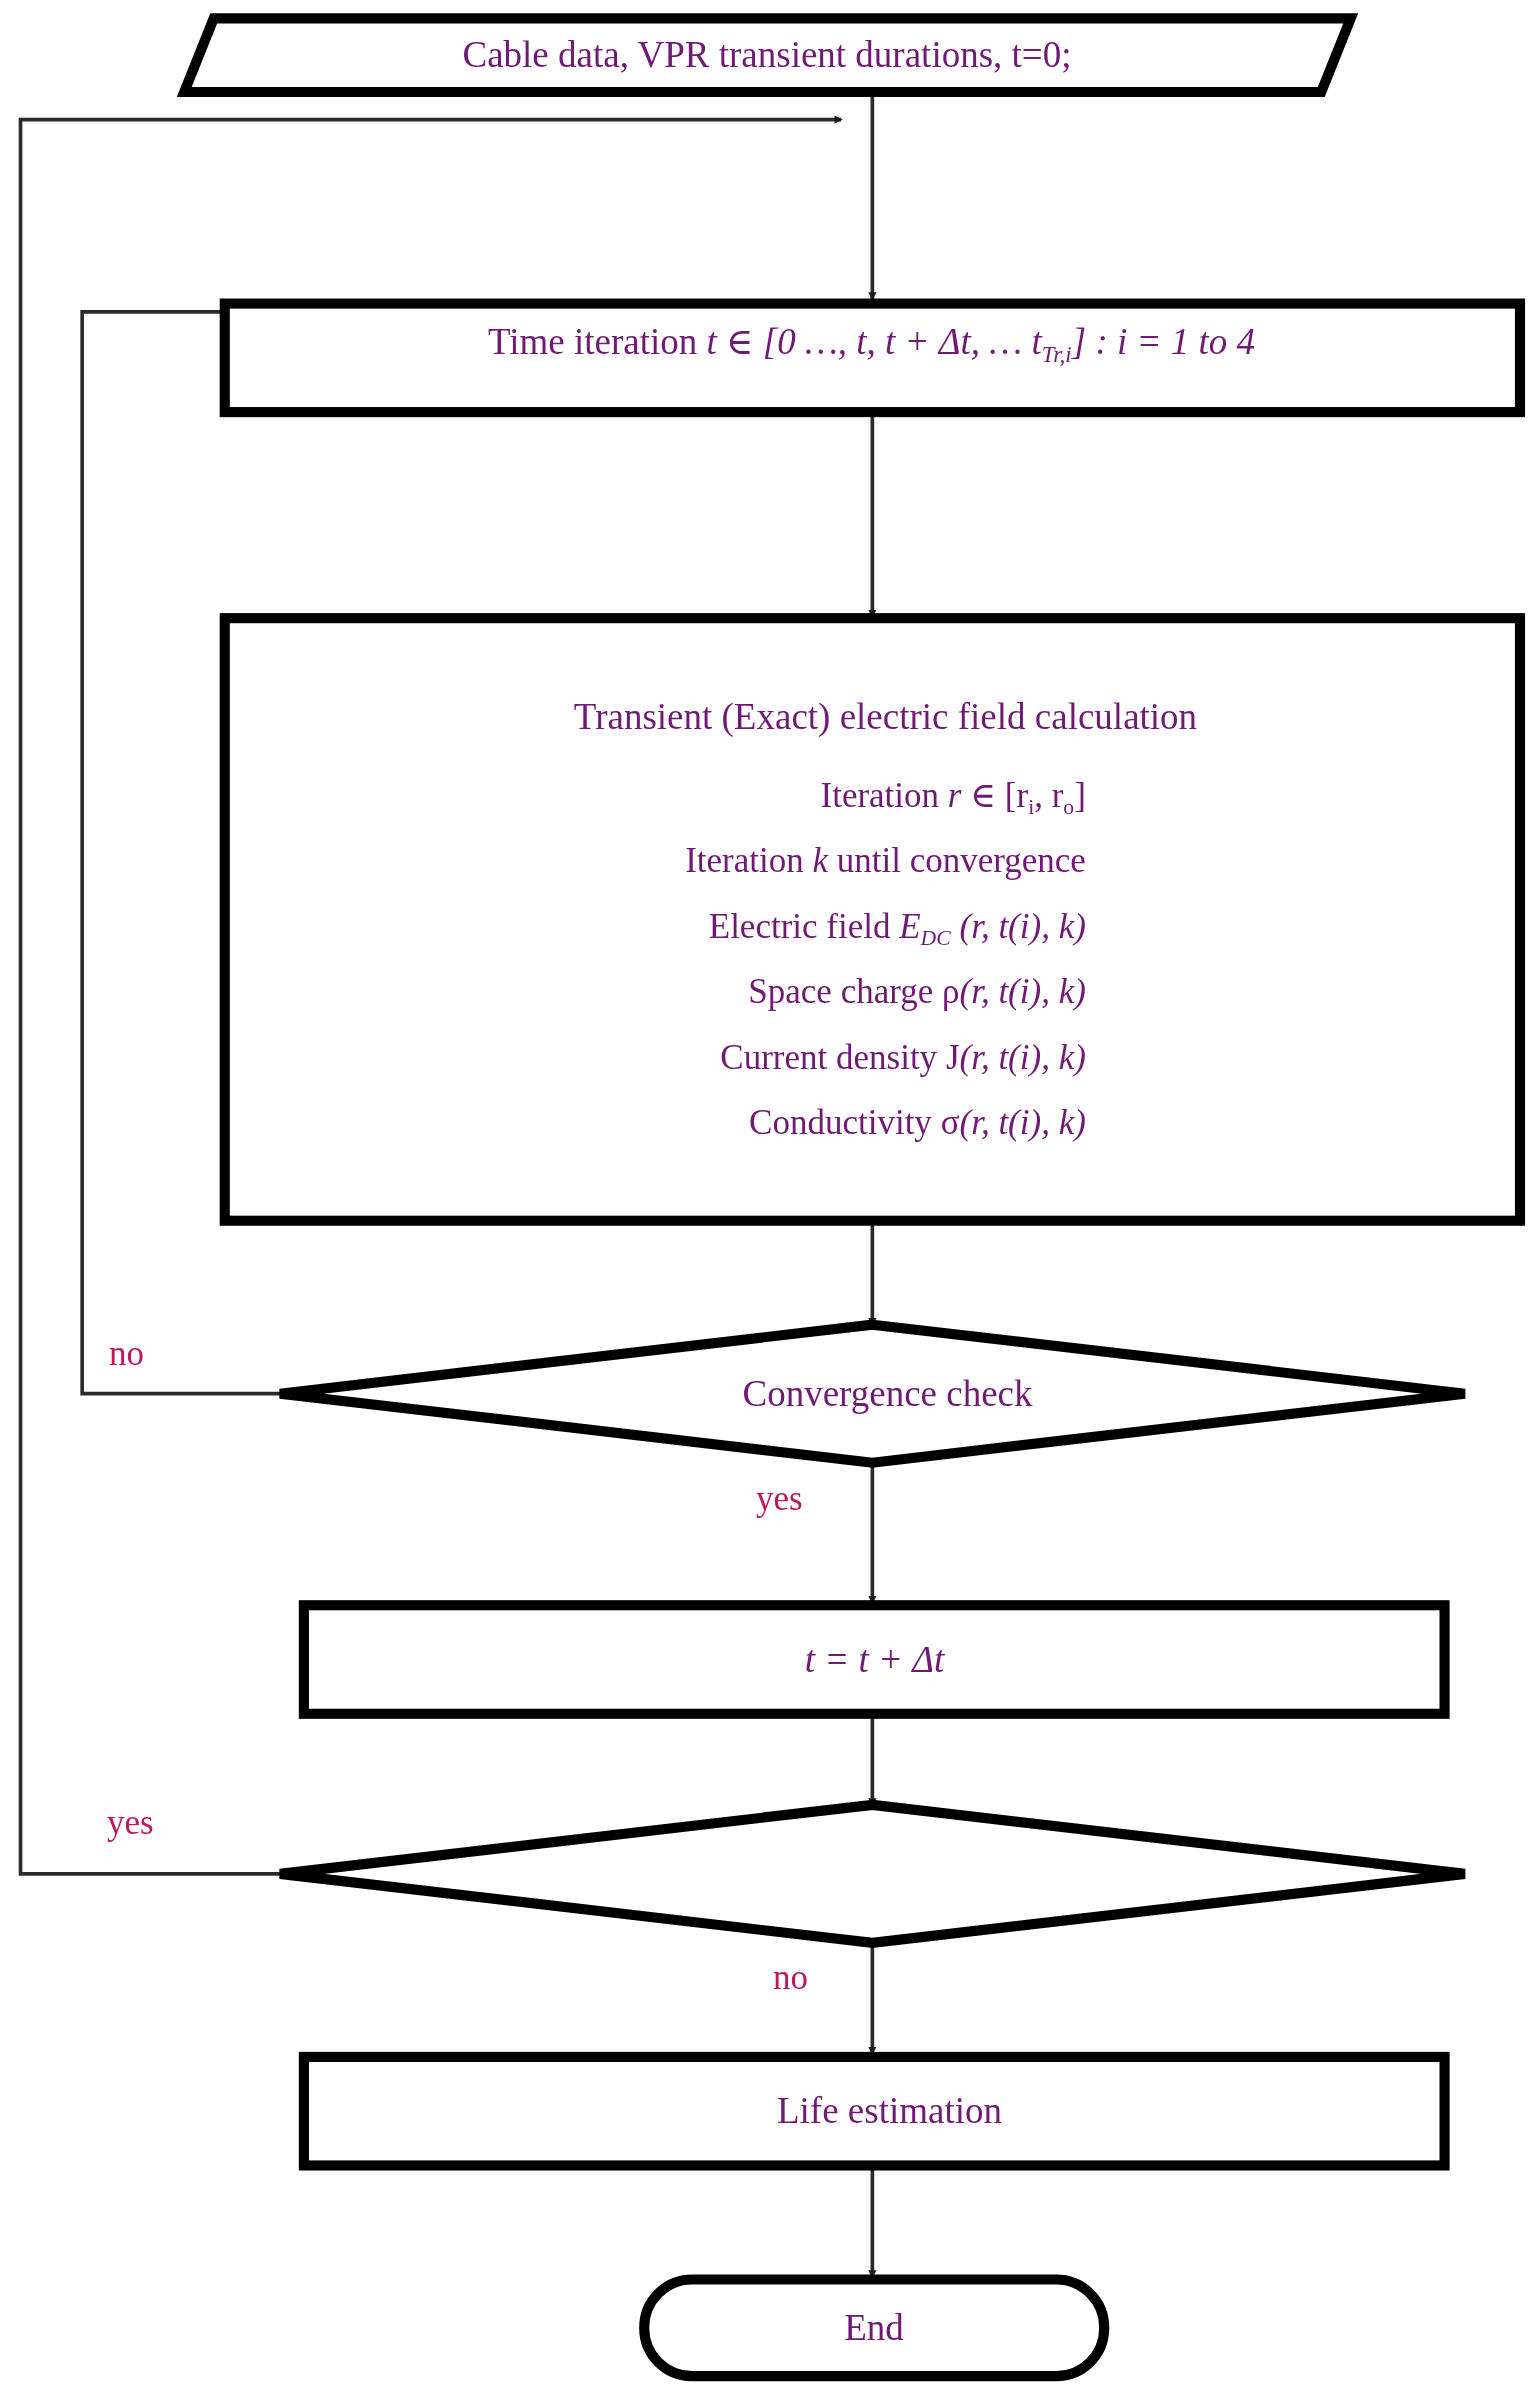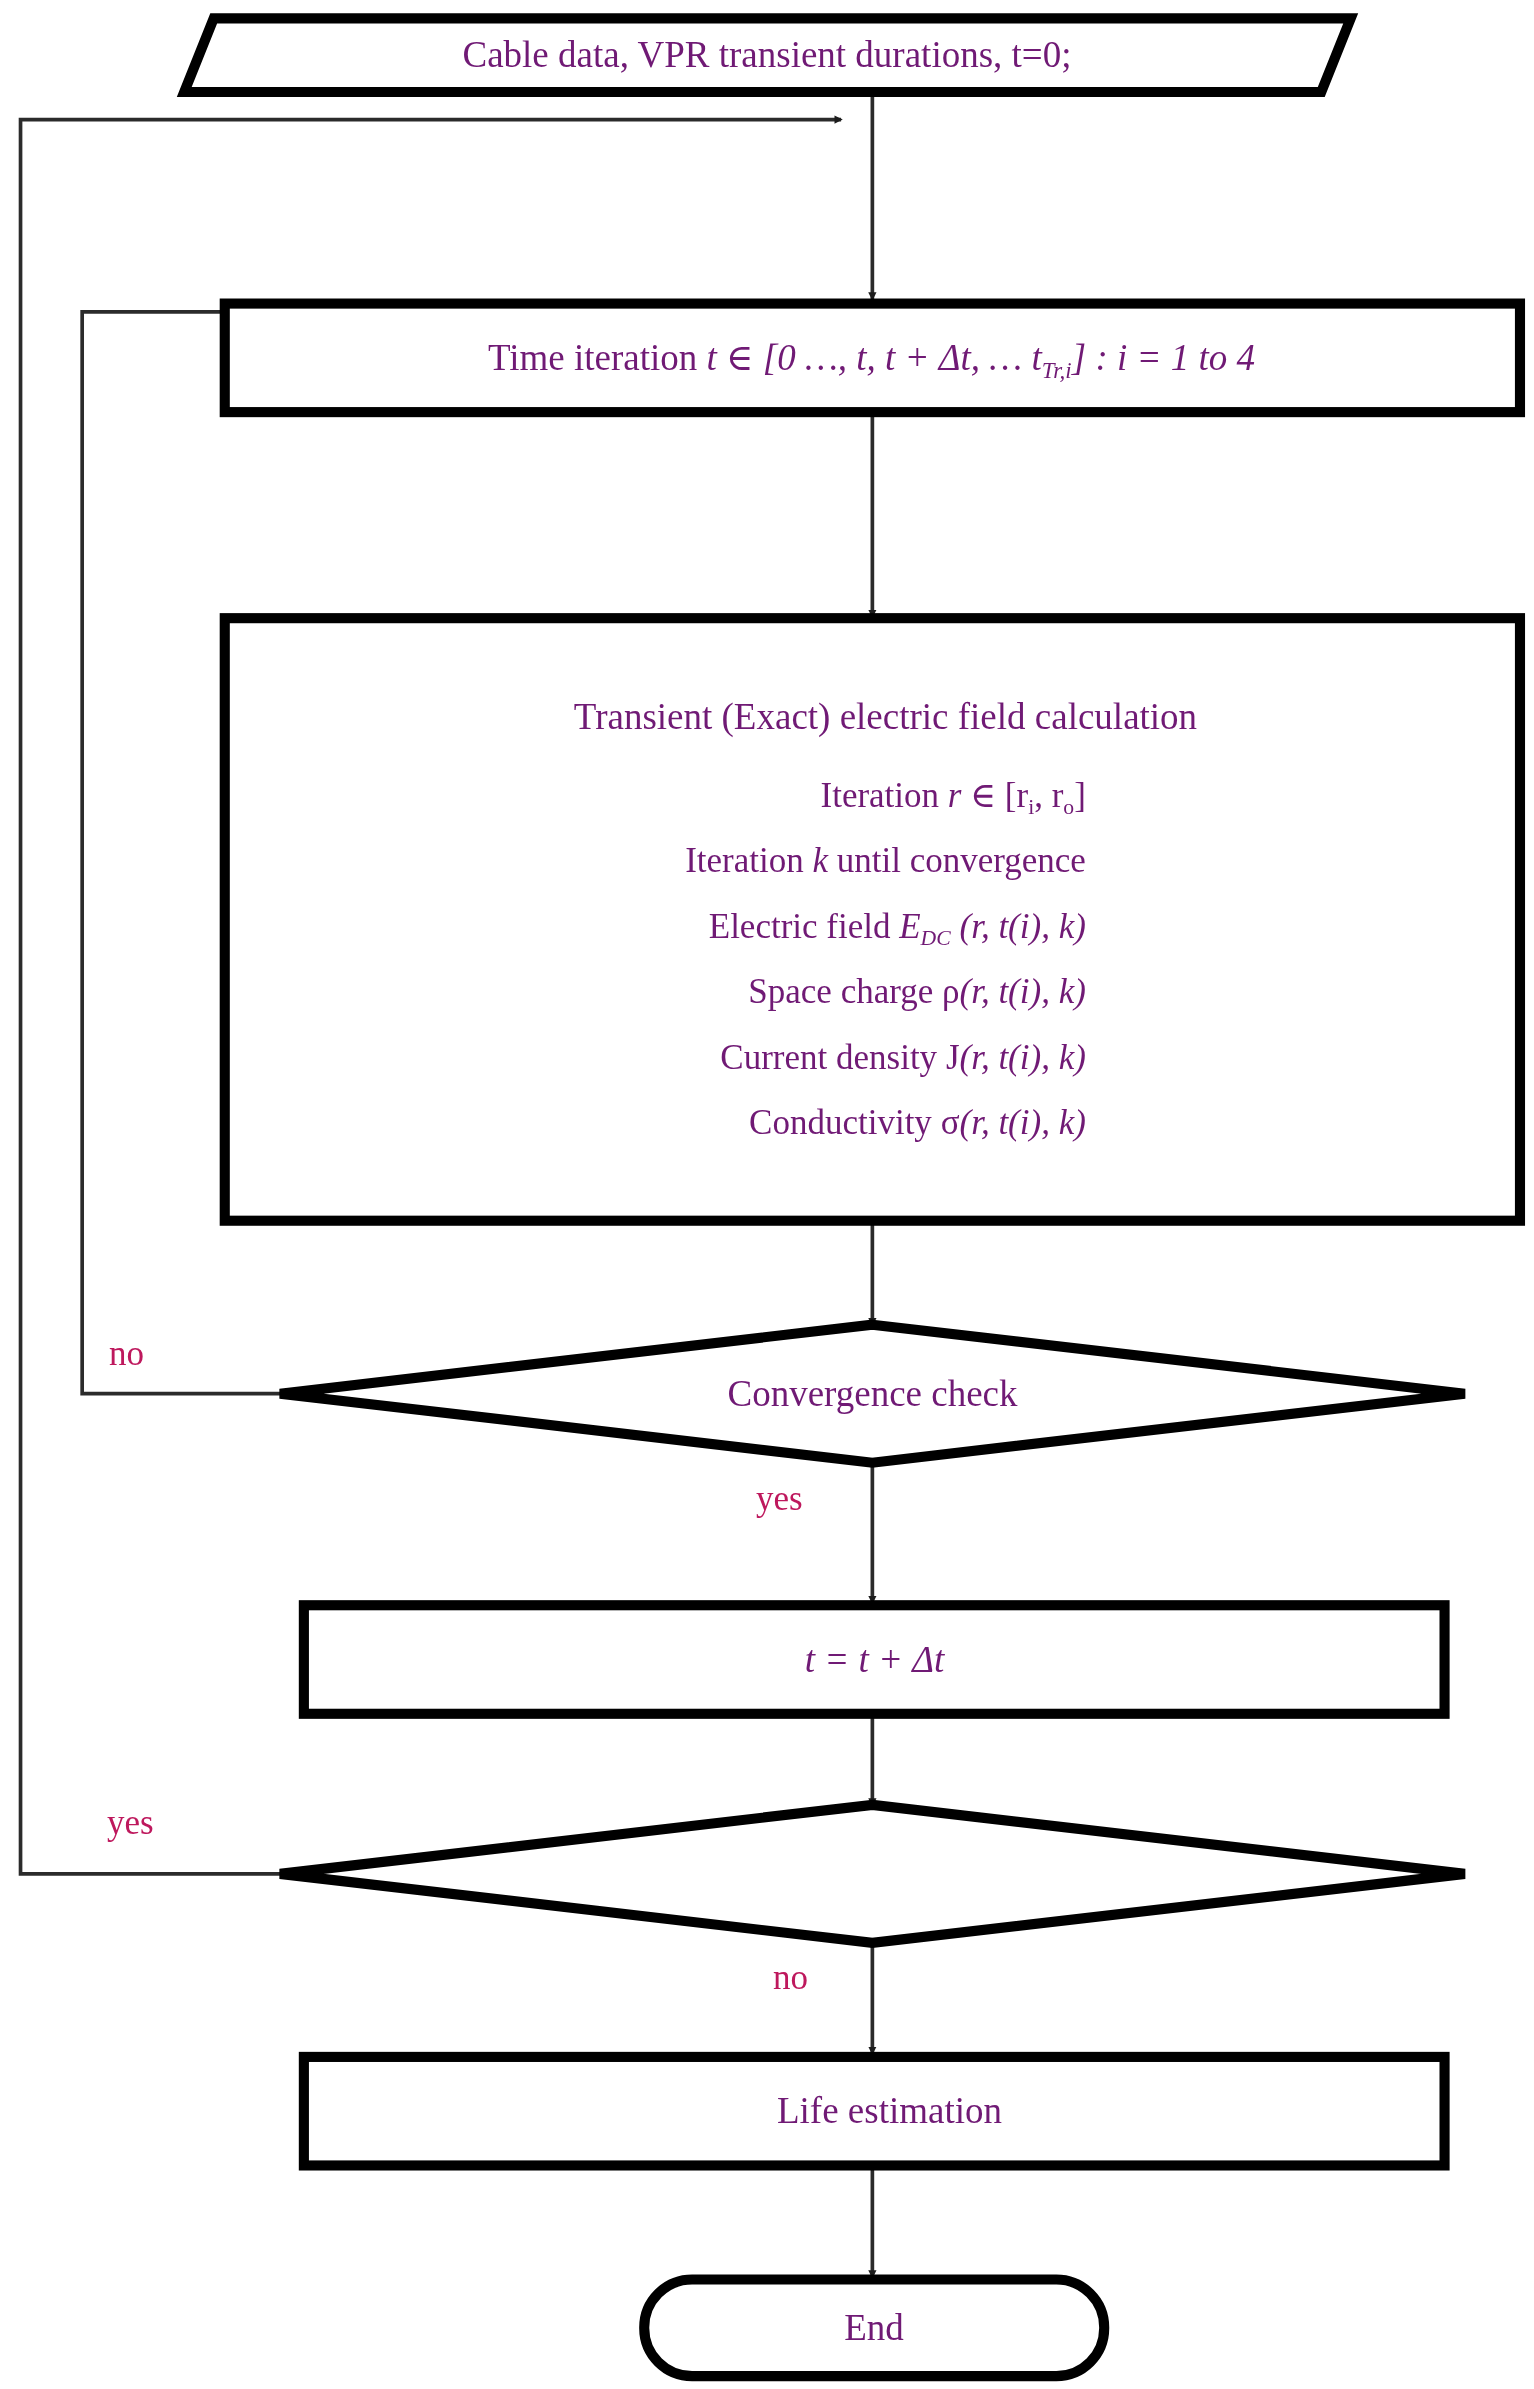--- a/index.html
+++ b/index.html
@@ -109,37 +109,37 @@
 
     <rect x="330" y="2236" width="1240" height="118" fill="#ffffff" stroke="#000000" stroke-width="11"></rect>
 
     <rect x="700" y="2478" width="500" height="105" rx="52" ry="52" fill="#ffffff" stroke="#000000" stroke-width="11"></rect>
   </svg>
 
   <div class="node-label t-main" style="left:213px; top:18.4px; width:1108px; height:74px;">
     <span>Cable data, VPR transient durations, t=0;</span>
   </div>
 
-  <div class="node-label t-main" style="left:224px; top:304px; width:1295px; height:109px;text-align:center;">
+  <div class="node-label t-main" style="left:224px; top:288px; width:1295px; height:109px;text-align:center;">
     <span><span>Time iteration </span><span class="mathvar">t</span><span class="mathvar"> ∈ [0 …, t, t + Δt, … t</span><sub class="mathvar">Tr,i</sub><span class="mathvar">] :  i = 1 to 4</span></span>
   </div>
 
   <div class="node-label" style="left:238px; top:618px; width:1295px; height:603px;">
     <div class="t-main calc-head">Transient (Exact) electric field calculation</div>
     <div class="calc-lines t-body">
       <div><span>Iteration </span><span class="mathvar">r</span><span> ∈ [r</span><sub>i</sub><span>, r</span><sub>o</sub><span>]</span></div>
       <div><span>Iteration </span><span class="mathvar">k</span><span> until convergence</span></div>
       <div><span>Electric field </span><span class="mathvar">E</span><sub class="mathvar">DC</sub><span class="mathvar"> (r, t(i), k)</span></div>
       <div><span>Space charge </span><span>ρ</span><span class="mathvar">(r, t(i), k)</span></div>
       <div><span>Current density </span><span>J</span><span class="mathvar">(r, t(i), k)</span></div>
       <div><span>Conductivity </span><span>σ</span><span class="mathvar">(r, t(i), k)</span></div>
     </div>
   </div>
 
-  <div class="node-label t-main" style="left:497px; top:1353px; width:751px; height:83px;">
+  <div class="node-label t-main" style="left:512px; top:1353px; width:751px; height:83px;">
     <span>Convergence check</span>
   </div>
 
   <div class="node-label t-main" style="left:304px; top:1606px; width:1141px; height:109px;">
     <span class="mathvar">t = t + Δt</span>
   </div>
 
 
   <div class="node-label t-main" style="left:319px; top:2057px; width:1141px; height:109px;">
     <span>Life estimation</span>

